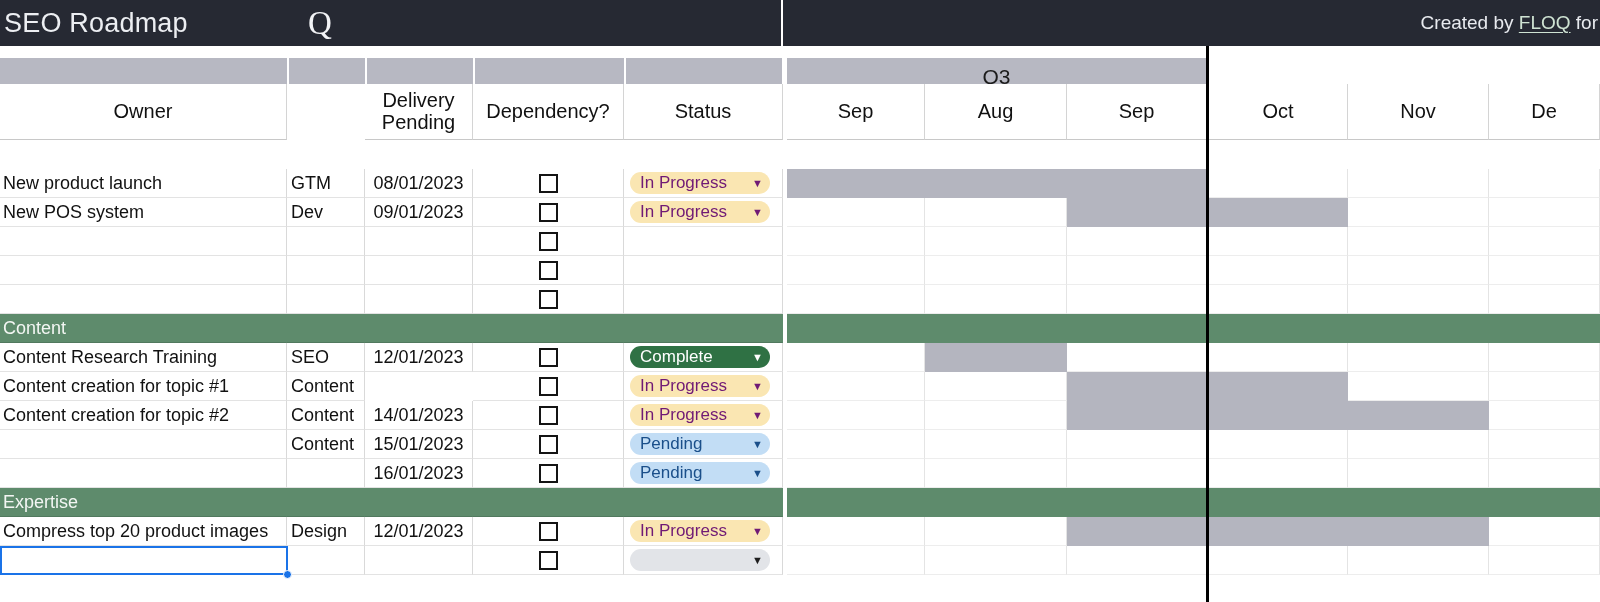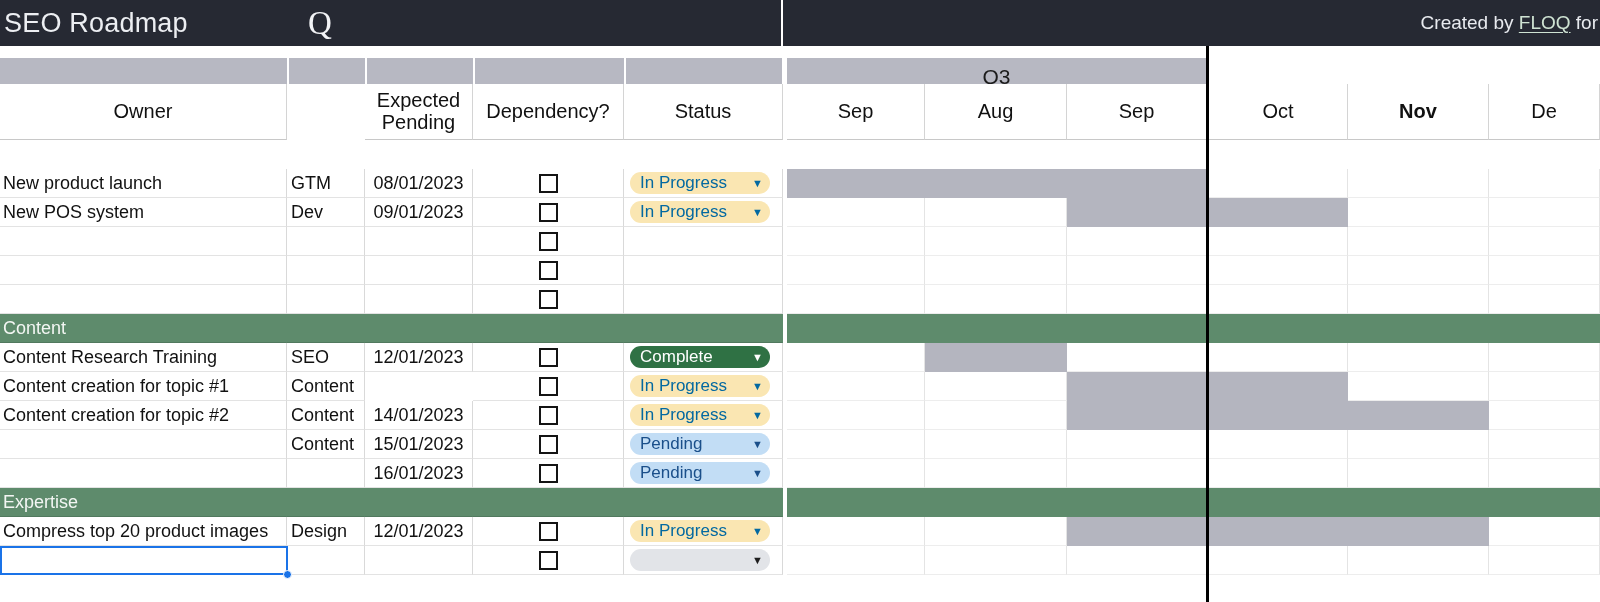--- a/index.html
+++ b/index.html
@@ -94,21 +94,21 @@
   }
 
   
   .pill{
     display:flex; align-items:center; justify-content:space-between;
     height:22px; border-radius:11px; padding:0 7px 0 10px;
     font-size:17px; width:140px; margin-left:6px;
   }
   .pill .pl{ line-height:22px; }
   .pill .arw{ font-size:11px; line-height:22px; }
-  .pill.inprogress{ background:#fae6b2; color:#0369a1;gap:20px; }
+  .pill.inprogress{ background:#fae6b2; color:#701a75;gap:20px; }
   .pill.complete{ background:#2f7144; color:#ffffff; }
   .pill.pending{ background:#c2ddf5; color:#1a4f8a; }
   .pill.empty{ background:#e2e4e8; color:#1d1d1d; justify-content:flex-end; }
 
   
   .gcell{
     position:absolute; top:0; height:29px;
     border-right:1px solid #e4e4e4; border-bottom:1px solid #ededed;
     background:#ffffff;
   }
@@ -148,32 +148,32 @@
       <div class="qsep" style="left: 365px;"></div>
       <div class="qsep" style="left: 473px;"></div>
       <div class="qsep" style="left: 624px;"></div>
       <div class="qcell" style="left: 787px; width: 420px;">Q3</div>
     </div>
 
   <div class="chead">
     <div class="chcell" style="left:0;width:287px;">Owner</div>
     <div class="chcell two" style="left:365px;width:108px;">
       <div>
-        <div>Expected</div>
+        <div>Delivery</div>
         <div>Pending</div>
       </div>
     </div>
     <div class="chcell" style="left:473px;width:151px;">Dependency?</div>
     <div class="chcell" style="left:624px;width:159px;">Status</div>
     <div id="monthheads">
         <div class="chcell" style="left: 787px; width: 138px;">Sep</div>
         <div class="chcell" style="left: 925px; width: 142px;">Aug</div>
         <div class="chcell" style="left: 1067px; width: 140px;">Sep</div>
         <div class="chcell" style="left: 1209px; width: 139px;">Oct</div>
-        <div class="chcell" style="left: 1348px; width: 141px; font-weight: bold;">Nov</div>
+        <div class="chcell" style="left: 1348px; width: 141px;">Nov</div>
         <div class="chcell" style="left: 1489px; width: 111px;">De</div>
       </div>
   </div>
 
   <div class="rows" id="rows">
       <div class="row" style="top: 29px;">
         <div class="cell task" style="left: 0px; width: 287px;">New product launch</div>
         <div class="cell owner" style="left: 287px; width: 78px;">GTM</div>
         <div class="cell center" style="left: 365px; width: 108px;">08/01/2023</div>
         <div class="cell center" style="left: 473px; width: 151px;">

